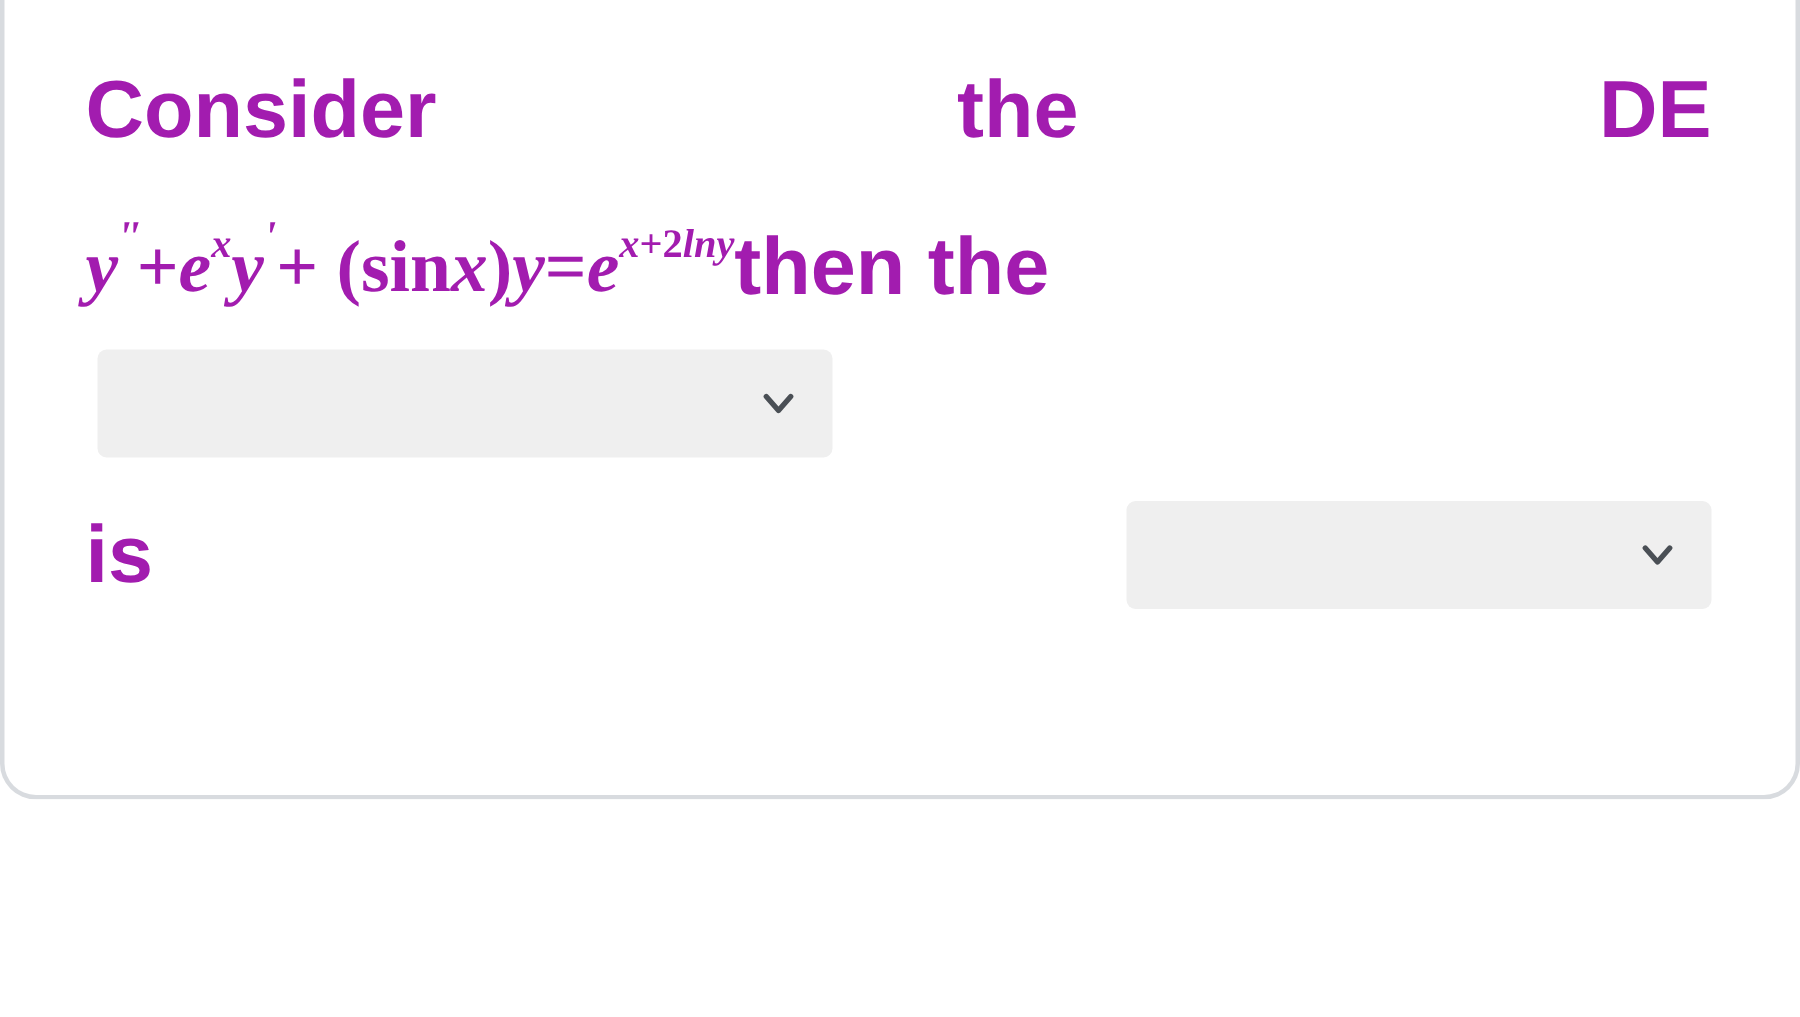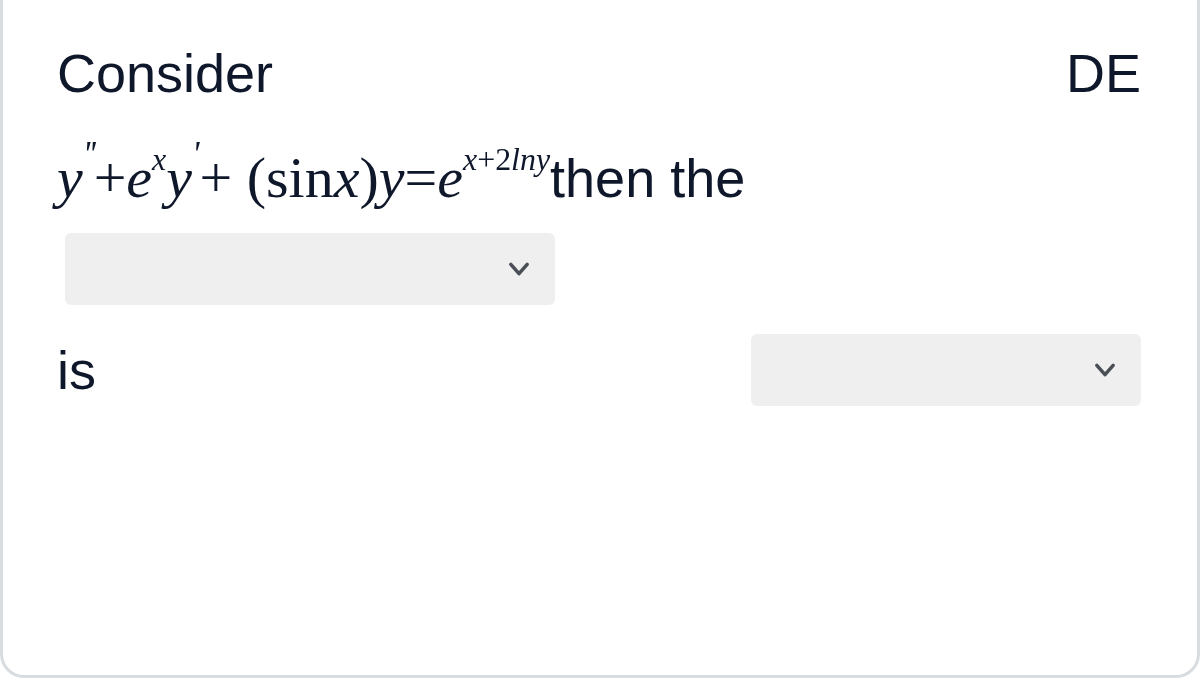--- a/index.html
+++ b/index.html
@@ -4,48 +4,49 @@
 <style>
   html, body {
     margin: 0;
     padding: 0;
     font-family: Arial, Helvetica, sans-serif;
     background: #fff;
   }
   .card {
     box-sizing: border-box;
     width: 1200px;
-    height: 678px;
+    height: 533px;
     border: 3px solid #d8dbdf;
     border-top: none;
     border-radius: 0 0 24px 24px;
     padding: 26px 56px 40px 54px;
     font-size: 54px;
-    color: #0f172a;
+    color: #a21caf;
     line-height: 1.75;
+    font-weight: bold;
   }
   .row1 {
     display: flex;
     justify-content: space-between;
     align-items: baseline;
   }
   .row2, .row3, .row4 {
     display: flex;
     align-items: center;
     flex-wrap: nowrap;
   }
   .row2 { margin-top: 10px; }
   .row3 { margin-top: 8px; }
   .row4 { margin-top: 18px; justify-content: space-between; }
 
   
   .math {
     font-family: "Times New Roman", Times, serif;
     font-style: italic;
-    font-size: 58px;
+    font-size: 49px;
     white-space: nowrap;
     line-height: 1.1;
   }
   .math .rm { font-style: normal; }
   .math sup {
     font-size: 0.55em;
     vertical-align: 0.85em;
     line-height: 0;
   }
   .math sup.dprime {
@@ -96,20 +97,21 @@
     stroke-linejoin: round;
   }
 </style>
 </head>
 <body>
 
 <div class="card">
 
   <div class="row1">
     <span>Consider</span>
+    <span>the</span>
     <span>DE</span>
   </div>
 
   <div class="row2">
     <span class="math">
       <span>y</span><sup class="dprime">''</sup><span class="rm">+</span><span>e</span><sup>x</sup><span>y</span><sup class="sprime">'</sup><span class="rm">+</span> <span class="rm">(</span><span class="rm">sin</span><span>x</span><span class="rm">)</span><span>y</span><span class="rm">=</span><span>e</span><sup><span>x</span><span class="rm">+</span><span class="rm">2</span><span>ln</span><span>y</span></sup>
     </span>
     <span class="then">then  the</span>
   </div>
 

